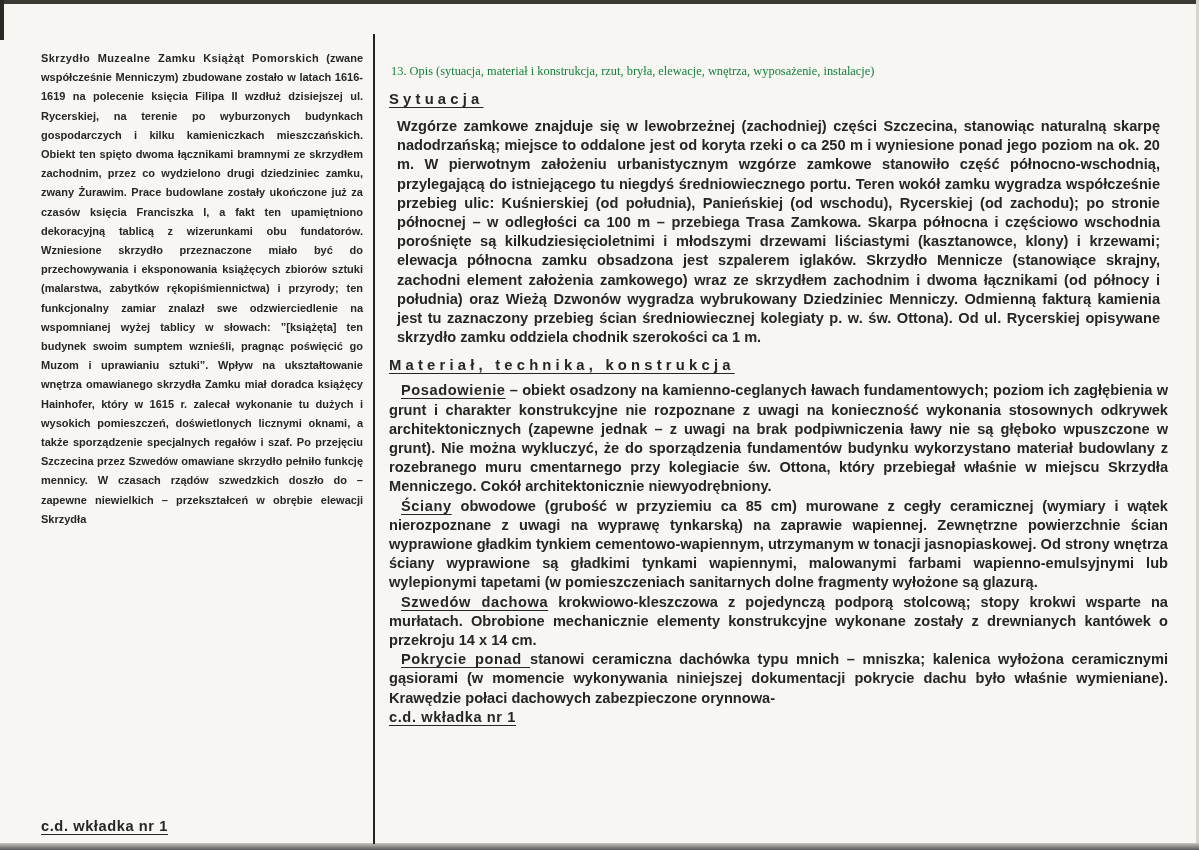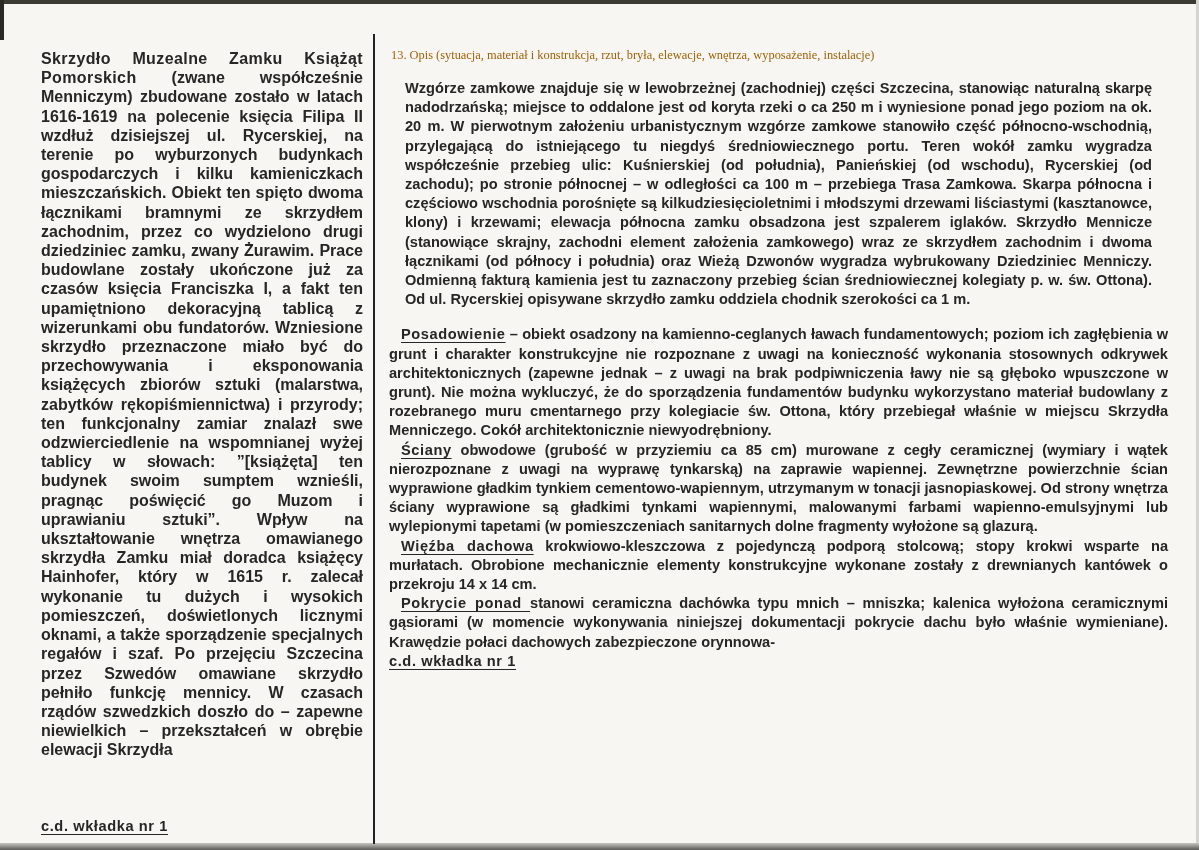--- a/index.html
+++ b/index.html
@@ -12,44 +12,44 @@
   }
   .edge-top { position: absolute; left: 0; top: 0; width: 1199px; height: 4px; background: #3b3a33; }
   .edge-top-left { position: absolute; left: 0; top: 0; width: 4px; height: 40px; background: #2a2a25; }
   .edge-bottom { position: absolute; left: 0; top: 843px; width: 1199px; height: 7px; background: linear-gradient(#c8c6c0, #5a5955); }
   .edge-right { position: absolute; right: 0; top: 0; width: 3px; height: 850px; background: #d6d4ce; }
 
   .divider { position: absolute; left: 373px; top: 34px; width: 2px; height: 810px; background: #222; }
 
   .left-col {
     position: absolute; left: 41px; top: 49px; width: 322px;
-    font-size: 16px; line-height: 19.2px; font-weight: bold;
+    font-size: 11px; line-height: 19.2px; font-weight: bold;
     text-align: justify; color: #262626;
   }
   .left-col .lead { font-weight: bold; letter-spacing: 0.4px; }
   .left-col .body { font-weight: bold; font-stretch: normal; }
   .cont-left {
     position: absolute; left: 41px; top: 818px;
     font-size: 14.6px; font-weight: bold; letter-spacing: 0.6px;
     text-decoration: underline; text-underline-offset: 3px; color: #262626;
   }
 
   .right-col { position: absolute; left: 389px; top: 48px; width: 779px; color: #262626; }
   .header-line {
     font-family: "Liberation Serif", "DejaVu Serif", serif;
-    font-size: 12.4px; color: #a16207; margin: 0 0 10px 2px;
+    font-size: 12.4px; color: #15803d; margin: 16px 0 10px 2px;
   }
   .section-title {
     font-size: 14.8px; font-weight: bold; letter-spacing: 4.2px;
     text-decoration: underline; text-underline-offset: 3px;
     margin: 0; line-height: 20px;
   }
   .para {
     font-size: 14.6px; line-height: 19.2px; font-weight: bold;
-    text-align: justify; margin: 16px;
+    text-align: justify; margin: 8px;
   }
   .sit-title { margin-top: 6px; margin-bottom: 4px; }
   .mat-title { margin-top: 1px; margin-bottom: 6px; }
   .sub-label { text-decoration: underline; text-underline-offset: 3px; letter-spacing: 0.6px; margin-left: 12px; }
   .cont-right {
     font-size: 14.6px; font-weight: bold; letter-spacing: 0.6px;
     text-decoration: underline; text-underline-offset: 3px; line-height: 19px;
   }
   .row-block { margin: 0; }
 </style>
@@ -64,25 +64,27 @@
 <div class="divider"></div>
 
 <div class="left-col">
   <span class="lead">Skrzydło Muzealne Zamku Książąt Pomorskich</span><span class="body"> (zwane współcześnie Menniczym) zbudowane zostało w latach 1616-1619 na polecenie księcia Filipa II wzdłuż dzisiejszej ul. Rycerskiej, na terenie po wyburzonych budynkach gospodarczych i kilku kamieniczkach mieszczańskich. Obiekt ten spięto dwoma łącznikami bramnymi ze skrzydłem zachodnim, przez co wydzielono drugi dziedziniec zamku, zwany Żurawim. Prace budowlane zostały ukończone już za czasów księcia Franciszka I, a fakt ten upamiętniono dekoracyjną tablicą z wizerunkami obu fundatorów. Wzniesione skrzydło przeznaczone miało być do przechowywania i eksponowania książęcych zbiorów sztuki (malarstwa, zabytków rękopiśmiennictwa) i przyrody; ten funkcjonalny zamiar znalazł swe odzwierciedlenie na wspomnianej wyżej tablicy w słowach: ”[książęta] ten budynek swoim sumptem wznieśli, pragnąc poświęcić go Muzom i uprawianiu sztuki”. Wpływ na ukształtowanie wnętrza omawianego skrzydła Zamku miał doradca książęcy Hainhofer, który w 1615 r. zalecał wykonanie tu dużych i wysokich pomieszczeń, doświetlonych licznymi oknami, a także sporządzenie specjalnych regałów i szaf. Po przejęciu Szczecina przez Szwedów omawiane skrzydło pełniło funkcję mennicy. W czasach rządów szwedzkich doszło do – zapewne niewielkich – przekształceń w obrębie elewacji Skrzydła</span>
 </div>
 <div class="cont-left">c.d. wkładka nr 1</div>
 
 <div class="right-col">
   <div class="header-line">13. Opis  (sytuacja, materiał  i konstrukcja, rzut,  bryła,  elewacje, wnętrza, wyposażenie, instalacje)</div>
 
+  <div class="section-title sit-title">Sytuacja</div>
   <p class="para">Wzgórze zamkowe znajduje się w lewobrzeżnej (zachodniej) części Szczecina, stanowiąc naturalną skarpę nadodrzańską; miejsce to oddalone jest od koryta rzeki o ca 250 m i wyniesione ponad jego poziom na ok. 20 m. W pierwotnym założeniu urbanistycznym wzgórze zamkowe stanowiło część północno-wschodnią, przylegającą do istniejącego tu niegdyś średniowiecznego portu. Teren wokół zamku wygradza współcześnie przebieg ulic: Kuśnierskiej (od południa), Panieńskiej (od wschodu), Rycerskiej (od zachodu); po stronie północnej – w odległości ca 100 m – przebiega Trasa Zamkowa. Skarpa północna i częściowo wschodnia porośnięte są kilkudziesięcioletnimi i młodszymi drzewami liściastymi (kasztanowce, klony) i krzewami;  elewacja północna zamku obsadzona jest szpalerem iglaków. Skrzydło Mennicze (stanowiące skrajny, zachodni element założenia zamkowego) wraz ze skrzydłem zachodnim i dwoma łącznikami (od północy i południa) oraz Wieżą Dzwonów wygradza wybrukowany Dziedziniec Menniczy. Odmienną fakturą kamienia jest tu zaznaczony przebieg ścian średniowiecznej kolegiaty p. w. św. Ottona). Od ul. Rycerskiej opisywane skrzydło zamku oddziela chodnik szerokości ca 1 m.</p>
 
+  <div class="section-title mat-title">Materiał, technika, konstrukcja</div>
 
   <p class="para row-block"><span class="sub-label">Posadowienie</span><span> – obiekt osadzony na kamienno-ceglanych ławach fundamentowych; poziom ich zagłębienia w grunt i charakter konstrukcyjne nie rozpoznane z uwagi na konieczność wykonania stosownych odkrywek architektonicznych (zapewne jednak – z uwagi na brak podpiwniczenia ławy nie są głęboko wpuszczone w grunt). Nie można wykluczyć, że do sporządzenia fundamentów budynku wykorzystano materiał budowlany z rozebranego muru cmentarnego przy kolegiacie św. Ottona, który przebiegał właśnie w miejscu Skrzydła Menniczego. Cokół architektonicznie niewyodrębniony.</span></p>
 
   <p class="para row-block"><span class="sub-label">Ściany</span><span> obwodowe (grubość w przyziemiu ca 85 cm) murowane z cegły ceramicznej (wymiary i wątek nierozpoznane z uwagi na wyprawę tynkarską) na zaprawie wapiennej. Zewnętrzne powierzchnie ścian wyprawione gładkim tynkiem cementowo-wapiennym, utrzymanym w tonacji jasnopiaskowej. Od strony wnętrza ściany wyprawione są gładkimi tynkami wapiennymi, malowanymi farbami wapienno-emulsyjnymi lub wylepionymi tapetami (w pomieszczeniach sanitarnych dolne fragmenty wyłożone są glazurą.</span></p>
 
-  <p class="para row-block"><span class="sub-label">Więźba dachowa</span><span> krokwiowo-kleszczowa z pojedynczą podporą stolcową; stopy krokwi wsparte na murłatach. Obrobione mechanicznie elementy konstrukcyjne wykonane zostały z drewnianych kantówek o przekroju 14 x 14 cm.</span></p>
+  <p class="para row-block"><span class="sub-label">Szwedów dachowa</span><span> krokwiowo-kleszczowa z pojedynczą podporą stolcową; stopy krokwi wsparte na murłatach. Obrobione mechanicznie elementy konstrukcyjne wykonane zostały z drewnianych kantówek o przekroju 14 x 14 cm.</span></p>
 
   <p class="para row-block"><span class="sub-label">Pokrycie ponad </span><span>stanowi ceramiczna dachówka typu mnich – mniszka; kalenica wyłożona ceramicznymi gąsiorami (w momencie wykonywania niniejszej dokumentacji pokrycie dachu było właśnie wymieniane). Krawędzie połaci dachowych zabezpieczone orynnowa-</span></p>
 
   <div class="cont-right">c.d. wkładka nr 1</div>
 </div>
 
 </body></html>

